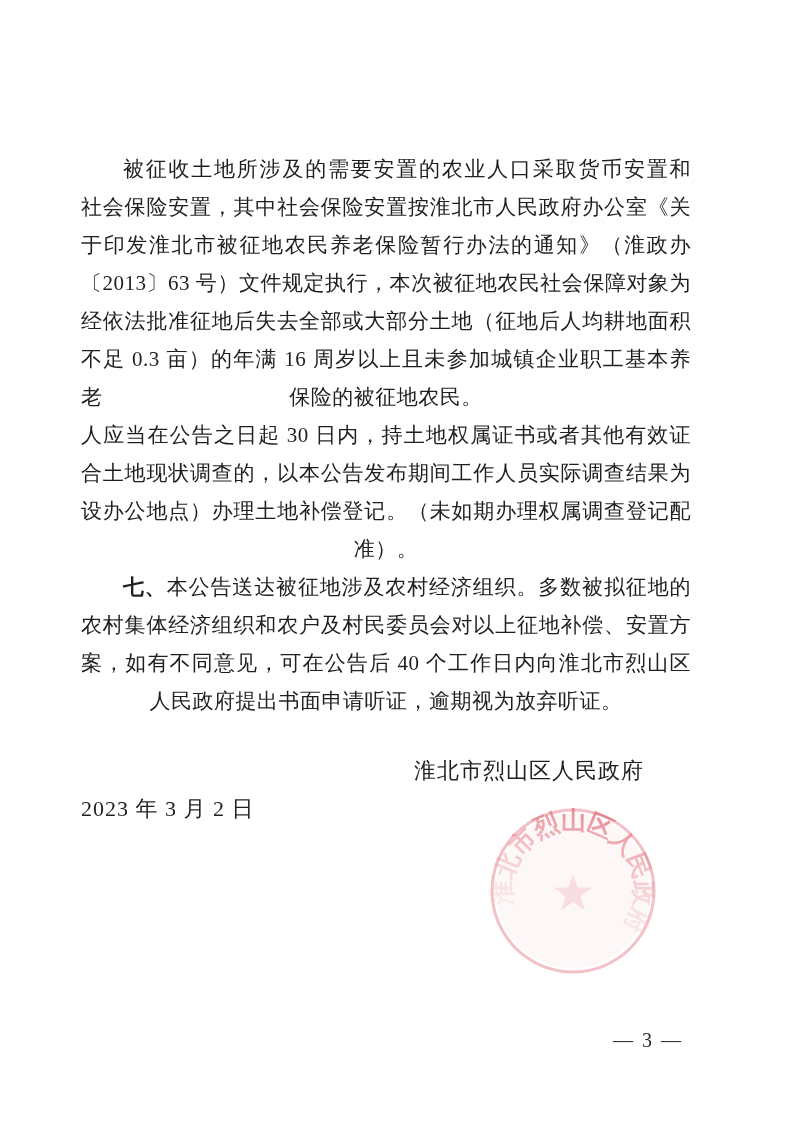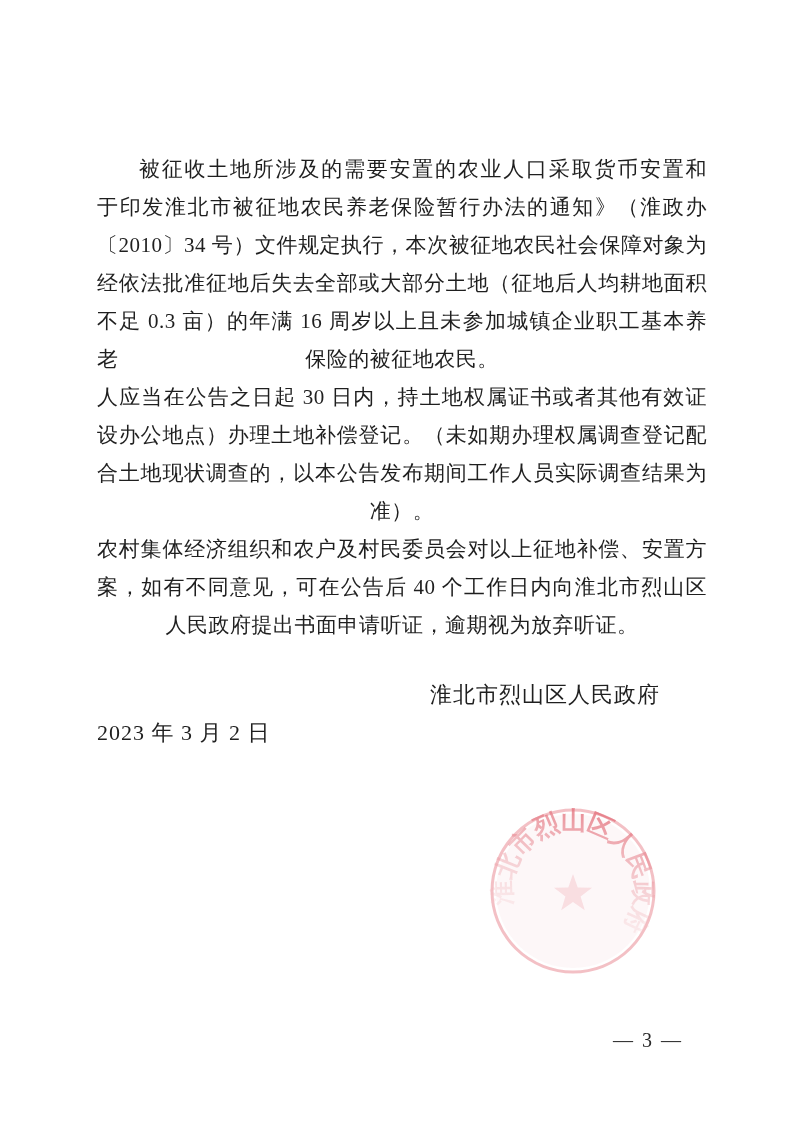--- a/index.html
+++ b/index.html
@@ -8,21 +8,21 @@
     width:793px; height:1122px;
     margin:0 auto;
     background:#ffffff;
     font-family:"Liberation Serif","DejaVu Serif",serif;
     color:#1f1f1f;
     overflow:hidden;
     box-shadow:0 0 4px rgba(0,0,0,.15);
   }
   .content {
     position:absolute;
-    left:97px; top:150px;
+    left:81px; top:150px;
     width:610px;
   }
   .line {
     font-size:21px;
     line-height:38px;
     height:38px;
     letter-spacing:0.5px;
     text-align:center;
   }
   .full {
@@ -67,31 +67,35 @@
   }
 </style>
 </head>
 <body>
 
 <div class="page">
 
   <div class="content">
 
     <div class="line full indent">被征收土地所涉及的需要安置的农业人口采取货币安置和</div>
+    <div class="line full">社会保险安置，其中社会保险安置按淮北市人民政府办公室《关</div>
     <div class="line full">于印发淮北市被征地农民养老保险暂行办法的通知》（淮政办</div>
-    <div class="line full">〔2010〕34 号）文件规定执行，本次被征地农民社会保障对象为</div>
+    <div class="line full">〔2013〕63 号）文件规定执行，本次被征地农民社会保障对象为</div>
     <div class="line full">经依法批准征地后失去全部或大部分土地（征地后人均耕地面积</div>
     <div class="line full">不足 0.3 亩）的年满 16 周岁以上且未参加城镇企业职工基本养老</div>
     <div class="line">保险的被征地农民。</div>
 
     <div class="line full">人应当在公告之日起 30 日内，持土地权属证书或者其他有效证</div>
+    <div class="line full">合土地现状调查的，以本公告发布期间工作人员实际调查结果为</div>
     <div class="line full">设办公地点）办理土地补偿登记。（未如期办理权属调查登记配</div>
-    <div class="line full">合土地现状调查的，以本公告发布期间工作人员实际调查结果为</div>
     <div class="line">准）。</div>
 
+    <div class="line full indent">
+      <span class="lead">七、</span><span>本公告送达被征地涉及农村经济组织。多数被拟征地的</span>
+    </div>
     <div class="line full">农村集体经济组织和农户及村民委员会对以上征地补偿、安置方</div>
     <div class="line full">案，如有不同意见，可在公告后 40 个工作日内向淮北市烈山区</div>
     <div class="line">人民政府提出书面申请听证，逾期视为放弃听证。</div>
 
 
     <div class="sig-org">淮北市烈山区人民政府</div>
     <div class="sig-date">2023 年 3 月 2 日</div>
   </div>
 
   <svg class="seal" viewBox="0 0 170 170" xmlns="http://www.w3.org/2000/svg">

